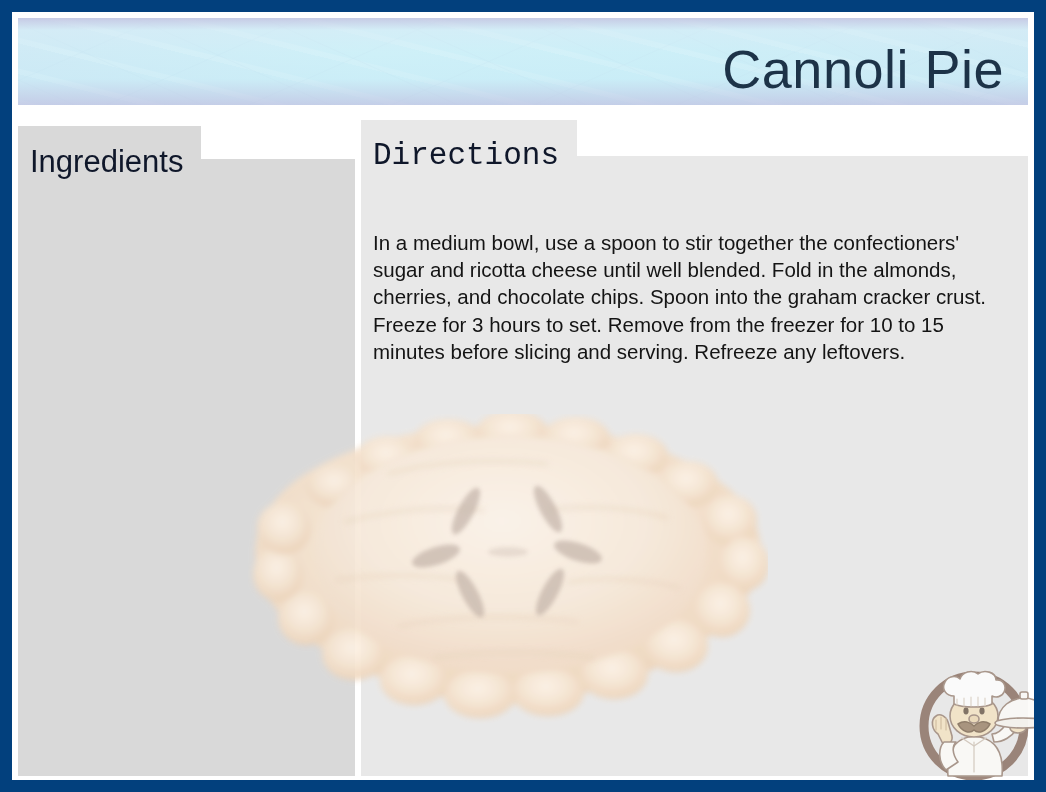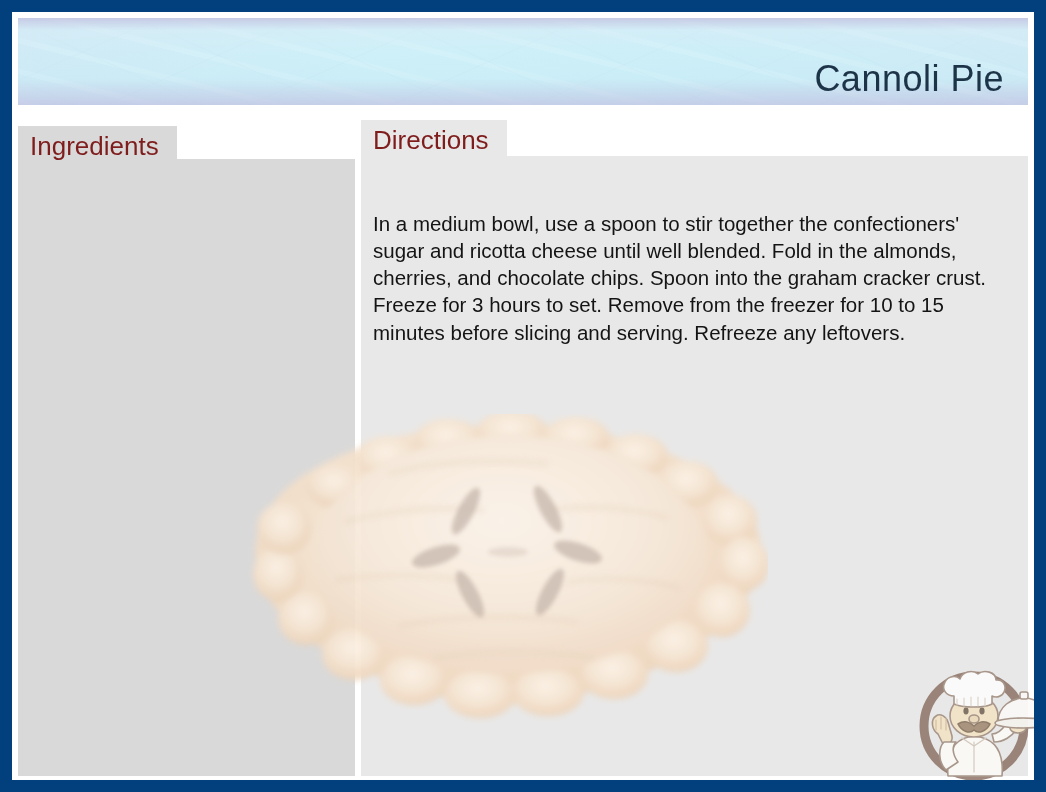--- a/index.html
+++ b/index.html
@@ -61,21 +61,21 @@
         rgba(255,255,255,0.0) 6px,
         rgba(255,255,255,0.0) 30px),
       linear-gradient(to right, #c9dcf0 0%, #c6eef8 35%, #bfeaf7 65%, #c6dcef 100%);
     overflow: hidden;
   }
 
   #banner-title {
     position: absolute;
     right: 24px;
     bottom: 6px;
-    font-size: 36px;
+    font-size: 54px;
     font-weight: 400;
     color: #1d3348;
     letter-spacing: 0.5px;
     line-height: 1.1;
     white-space: nowrap;
   }
 
   
   .panel {
     position: absolute;
@@ -91,31 +91,31 @@
   #directions-panel {
     left: 349px;
     top: 108px;
     width: 667px;
     height: 656px;
   }
 
   .panel-tab {
     position: relative;
     display: inline-block;
-    padding: 4px 18px 3px 12px;
-    font-size: 26px;
+    padding: 17px 18px 3px 12px;
+    font-size: 31px;
     font-weight: 400;
-    color: #7f1d1d;
+    color: #0f172a;
     line-height: 1.25;
     white-space: nowrap;
     z-index: 3;
   }
 
   #ingredients-panel .panel-tab { background: #d9d9d9; }
-  #directions-panel  .panel-tab { background: #e8e8e8; }
+  #directions-panel  .panel-tab { background: #e8e8e8; font-family: Liberation Mono, monospace; }
 
   .panel-body {
     position: absolute;
     left: 0;
     right: 0;
     bottom: 0;
     z-index: 1;
   }
 
   #ingredients-panel .panel-body {

